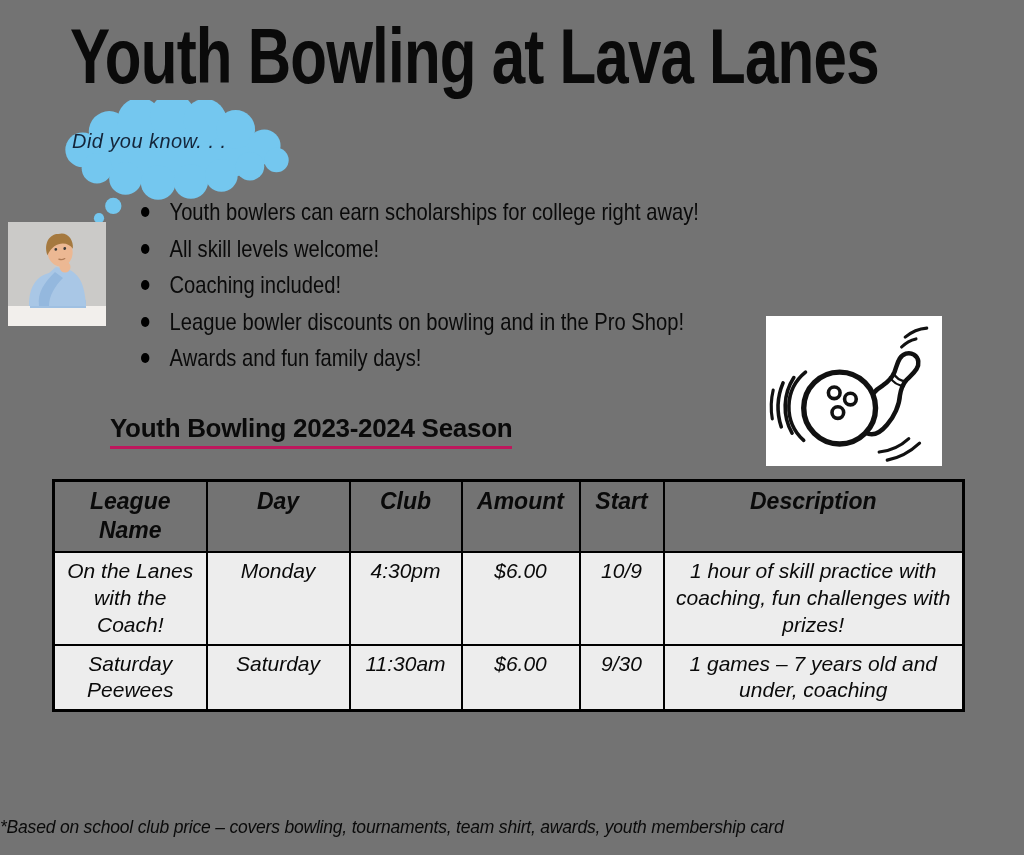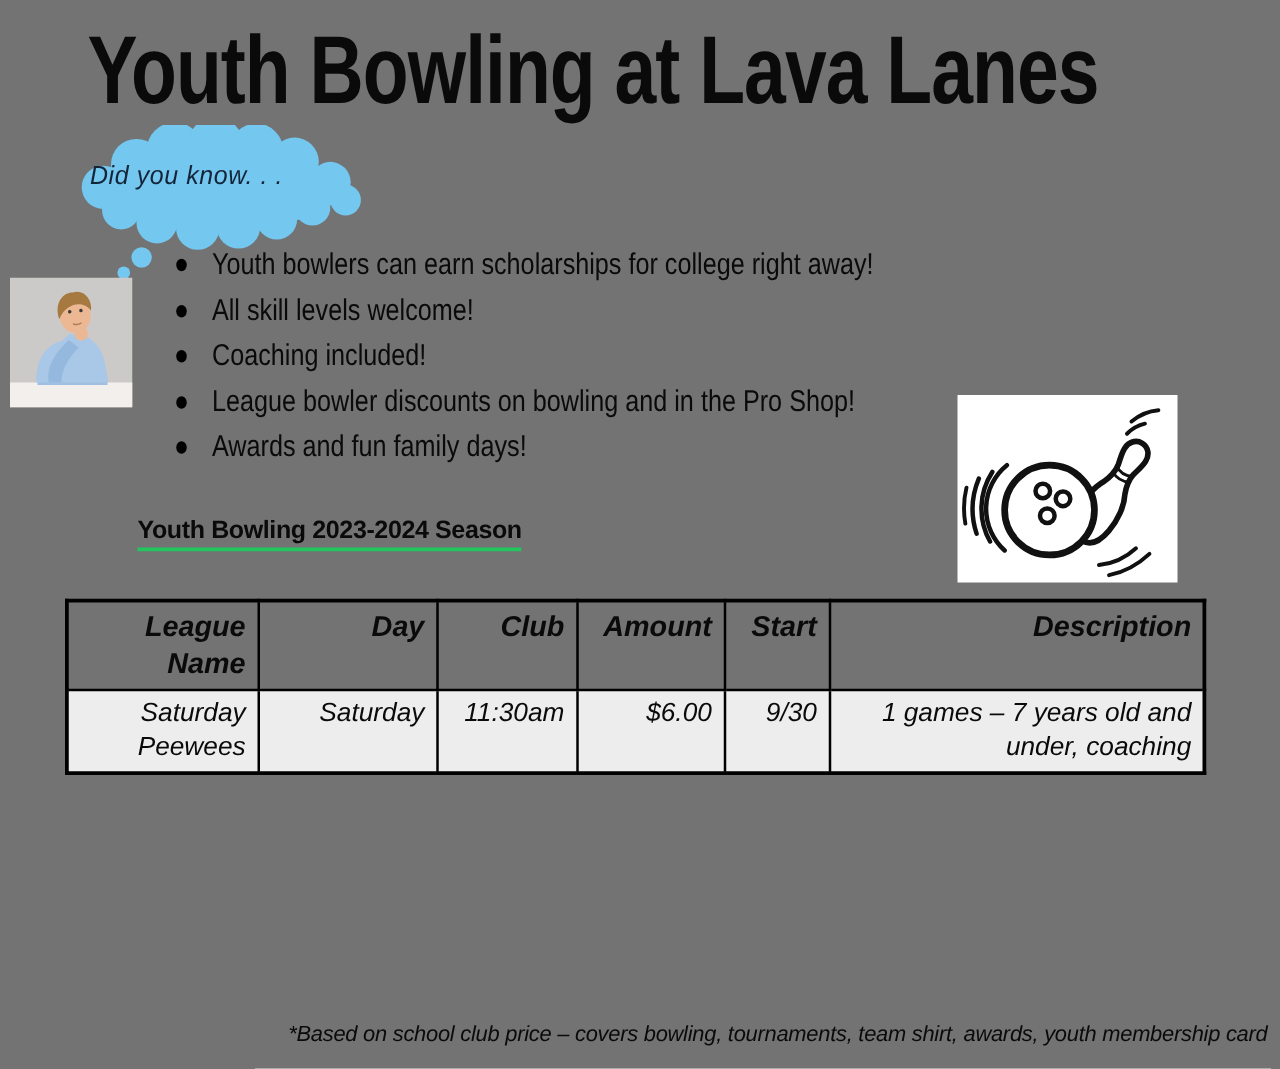--- a/index.html
+++ b/index.html
@@ -45,49 +45,49 @@
   }
   .bullets li{display:flex;align-items:flex-start;margin-bottom:12.5px;white-space:nowrap;}
   .bullets .dot{
     width:10px;height:10px;border-radius:50%;background:#000;flex:0 0 10px;
     margin:7px 24px 0 0;
   }
 
   
   .season{
     position:absolute;left:110px;top:413px;
-    font-size:20px;font-weight:bold;display:inline-block;
-    border-bottom:3px solid #22c55e;padding-bottom:2px;letter-spacing:-0.3px;
+    font-size:26px;font-weight:bold;display:inline-block;
+    border-bottom:3px solid #be185d;padding-bottom:2px;letter-spacing:-0.3px;
   }
 
   
   .bowling-art{position:absolute;left:766px;top:316px;width:176px;height:150px;background:#fff;}
   .bowling-art svg{display:block;width:100%;height:100%;}
   .ln{fill:none;stroke:#111;stroke-linecap:round;}
 
   
   table.schedule{
     position:absolute;left:52px;top:479px;width:910px;
     border-collapse:collapse;table-layout:fixed;
     font-style:italic;font-size:21px;
   }
   table.schedule th,table.schedule td{
-    border:2.5px solid #000;vertical-align:top;text-align:right;
+    border:2.5px solid #000;vertical-align:top;text-align:center;
     padding:5px 9px;line-height:1.28;word-wrap:break-word;
   }
   table.schedule th{font-size:23px;font-weight:bold;height:66px;}
   table.schedule tr.stripe td{background:var(--stripe);}
   table.schedule{border:3px solid #000;}
   col.c-league{width:153px;} col.c-day{width:143px;} col.c-time{width:112px;}
   col.c-amount{width:118px;} col.c-start{width:84px;} col.c-desc{width:300px;}
   tr.r0 td{height:81px;} tr.r1 td{height:64px;} tr.r2 td{height:61px;} tr.r3 td{height:56px;}
 
   
   .footnote{
-    position:absolute;left:0;top:817px;width:1014px;text-align:right;
+    position:absolute;left:0;top:817px;width:1014px;text-align:left;
     font-style:italic;font-size:17.5px;letter-spacing:-0.2px;
   }
 </style>
 </head>
 <body>
 
 <div class="page">
 
   <h1 class="title">Youth Bowling at Lava Lanes</h1>
 
@@ -199,20 +199,28 @@
         <tr id="schedule-head">
           <th>League Name</th>
           <th>Day</th>
           <th>Club</th>
           <th>Amount</th>
           <th>Start</th>
           <th>Description</th>
         </tr>
       </thead>
     <tbody id="schedule-body">
+        <tr class="r0 stripe">
+          <td>On the Lanes with the Coach!</td>
+          <td>Monday</td>
+          <td>4:30pm</td>
+          <td>$6.00</td>
+          <td>10/9</td>
+          <td>1 hour of skill practice with coaching, fun challenges with prizes!</td>
+        </tr>
         <tr class="r2 stripe">
           <td>Saturday Peewees</td>
           <td>Saturday</td>
           <td>11:30am</td>
           <td>$6.00</td>
           <td>9/30</td>
           <td>1 games – 7 years old and under, coaching</td>
         </tr>
       </tbody>
   </table>

